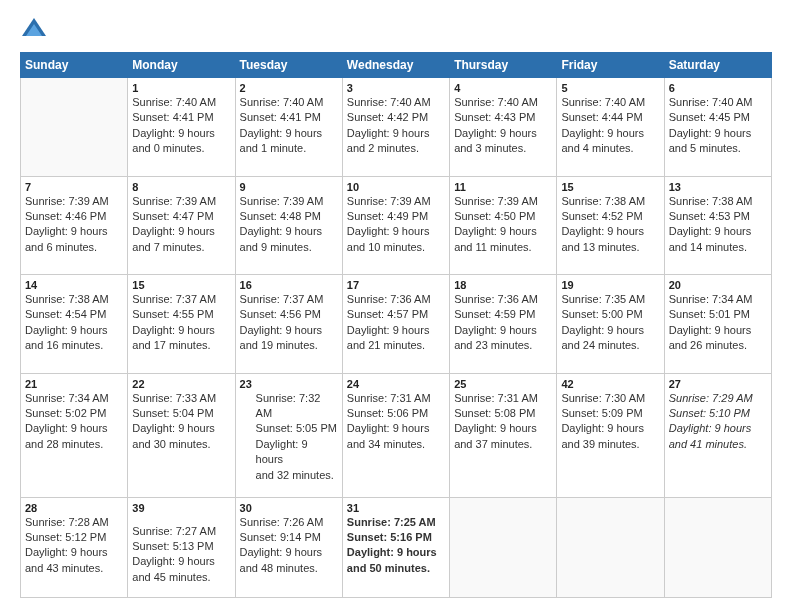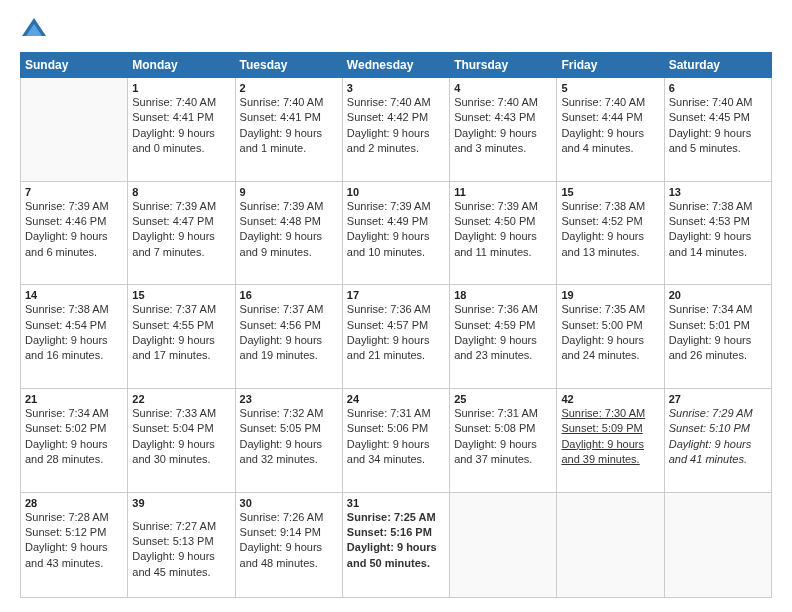--- a/index.html
+++ b/index.html
@@ -290,42 +290,42 @@
           </td>
           <td>
             <span class="day-num">22</span>
             <div class="day-info" style="white-space: pre-line;">Sunrise: 7:33 AM
 Sunset: 5:04 PM
 Daylight: 9 hours
 and 30 minutes.</div>
           </td>
           <td>
             <span class="day-num">23</span>
-            <div class="day-info" style="white-space: pre-line;">Sunrise: 7:32 AM
+            <div class="day-info" style="white-space: pre-line; margin-left: 16px;">Sunrise: 7:32 AM
 Sunset: 5:05 PM
 Daylight: 9 hours
 and 32 minutes.</div>
           </td>
           <td>
             <span class="day-num">24</span>
             <div class="day-info" style="white-space: pre-line;">Sunrise: 7:31 AM
 Sunset: 5:06 PM
 Daylight: 9 hours
 and 34 minutes.</div>
           </td>
           <td>
             <span class="day-num">25</span>
             <div class="day-info" style="white-space: pre-line;">Sunrise: 7:31 AM
 Sunset: 5:08 PM
 Daylight: 9 hours
 and 37 minutes.</div>
           </td>
           <td>
             <span class="day-num">42</span>
-            <div class="day-info" style="white-space: pre-line; text-decoration: underline;">Sunrise: 7:30 AM
+            <div class="day-info" style="white-space: pre-line;">Sunrise: 7:30 AM
 Sunset: 5:09 PM
 Daylight: 9 hours
 and 39 minutes.</div>
           </td>
           <td>
             <span class="day-num">27</span>
             <div class="day-info" style="white-space: pre-line; font-style: italic;">Sunrise: 7:29 AM
 Sunset: 5:10 PM
 Daylight: 9 hours
 and 41 minutes.</div>

